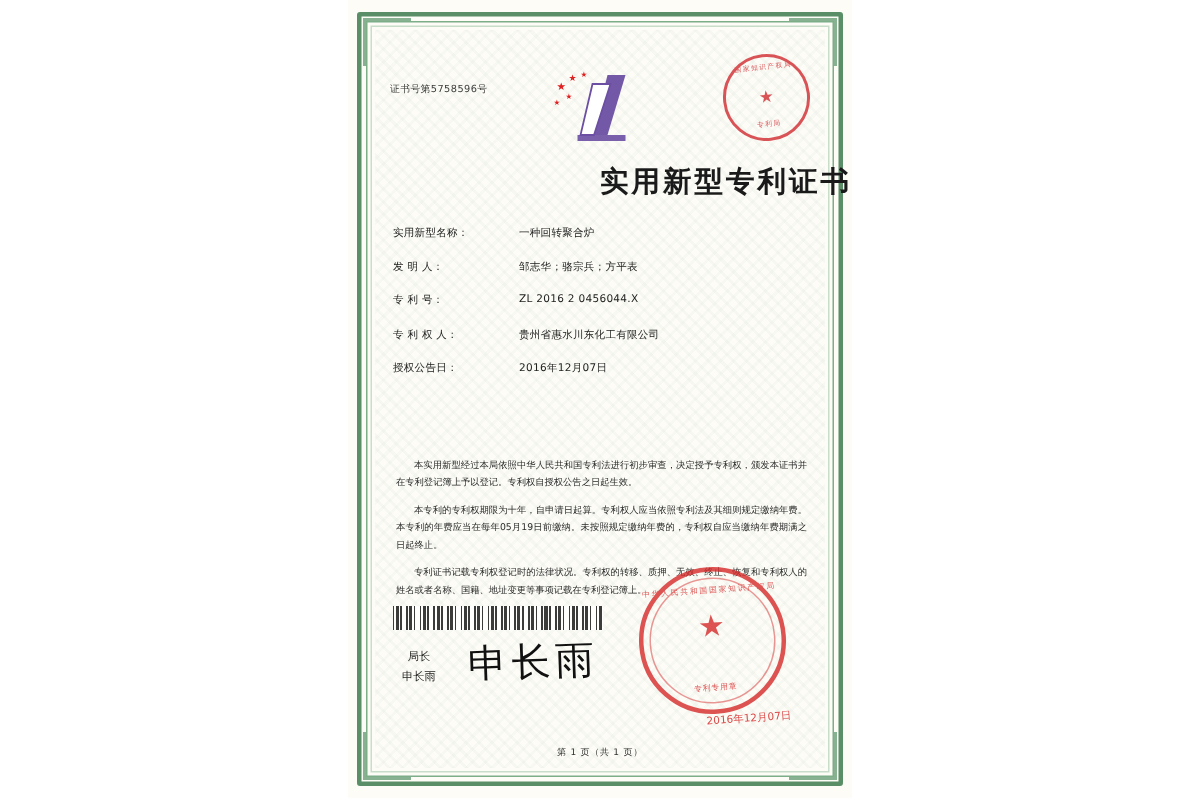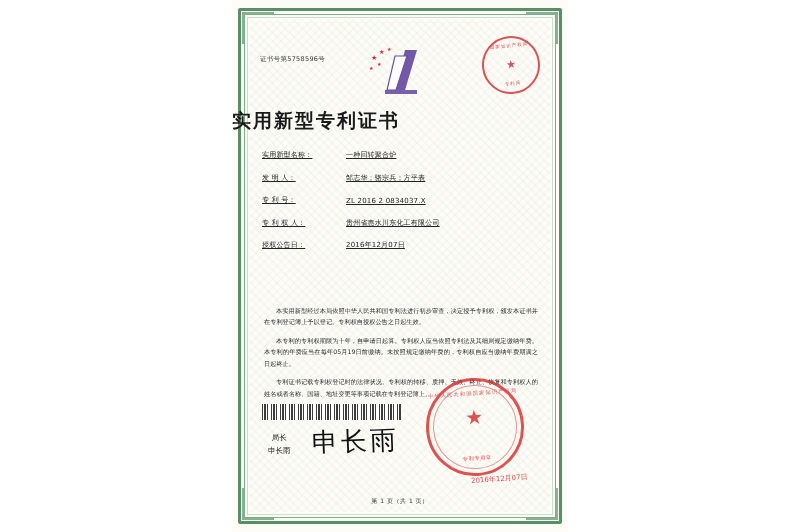--- a/index.html
+++ b/index.html
@@ -137,42 +137,41 @@
     top: 44px;
     transform: translateX(-50%);
     width: 70px;
     height: 56px;
   }
 
   .title {
     position: absolute;
     left: 0; right: 0;
     top: 108px;
-    text-align: left;
+    text-align: right;
     font-family: "DejaVu Serif", serif;
     font-size: 19px;
     font-weight: bold;
     color: #1a1a1a;
     letter-spacing: 2px;
   }
 
   .fields {
     position: absolute;
     left: 30px;
     right: 28px;
     top: 150px;
   }
   .field {
     display: flex;
-    align-items: flex-end;
+    align-items: flex-start;
     font-size: 7px;
     color: #222;
     margin-bottom: 12.5px;
     white-space: nowrap;
-    text-decoration: underline;
   }
   .field .lbl {
     min-width: 84px;
     letter-spacing: 0.2px;
   }
   .field .val {
     letter-spacing: 0.2px;
   }
 
   .body-text {
@@ -335,21 +334,21 @@
       <div class="field">
         <span class="lbl">实用新型名称：</span>
         <span class="val">一种回转聚合炉</span>
       </div>
       <div class="field">
         <span class="lbl">发 明 人：</span>
         <span class="val">邹志华；骆宗兵；方平表</span>
       </div>
       <div class="field">
         <span class="lbl">专 利 号：</span>
-        <span class="val">ZL 2016 2 0834037.X</span>
+        <span class="val">ZL 2016 2 0456044.X</span>
       </div>
       <div class="field">
         <span class="lbl">专 利 权 人：</span>
         <span class="val">贵州省惠水川东化工有限公司</span>
       </div>
       <div class="field">
         <span class="lbl">授权公告日：</span>
         <span class="val">2016年12月07日</span>
       </div>
     </div>

